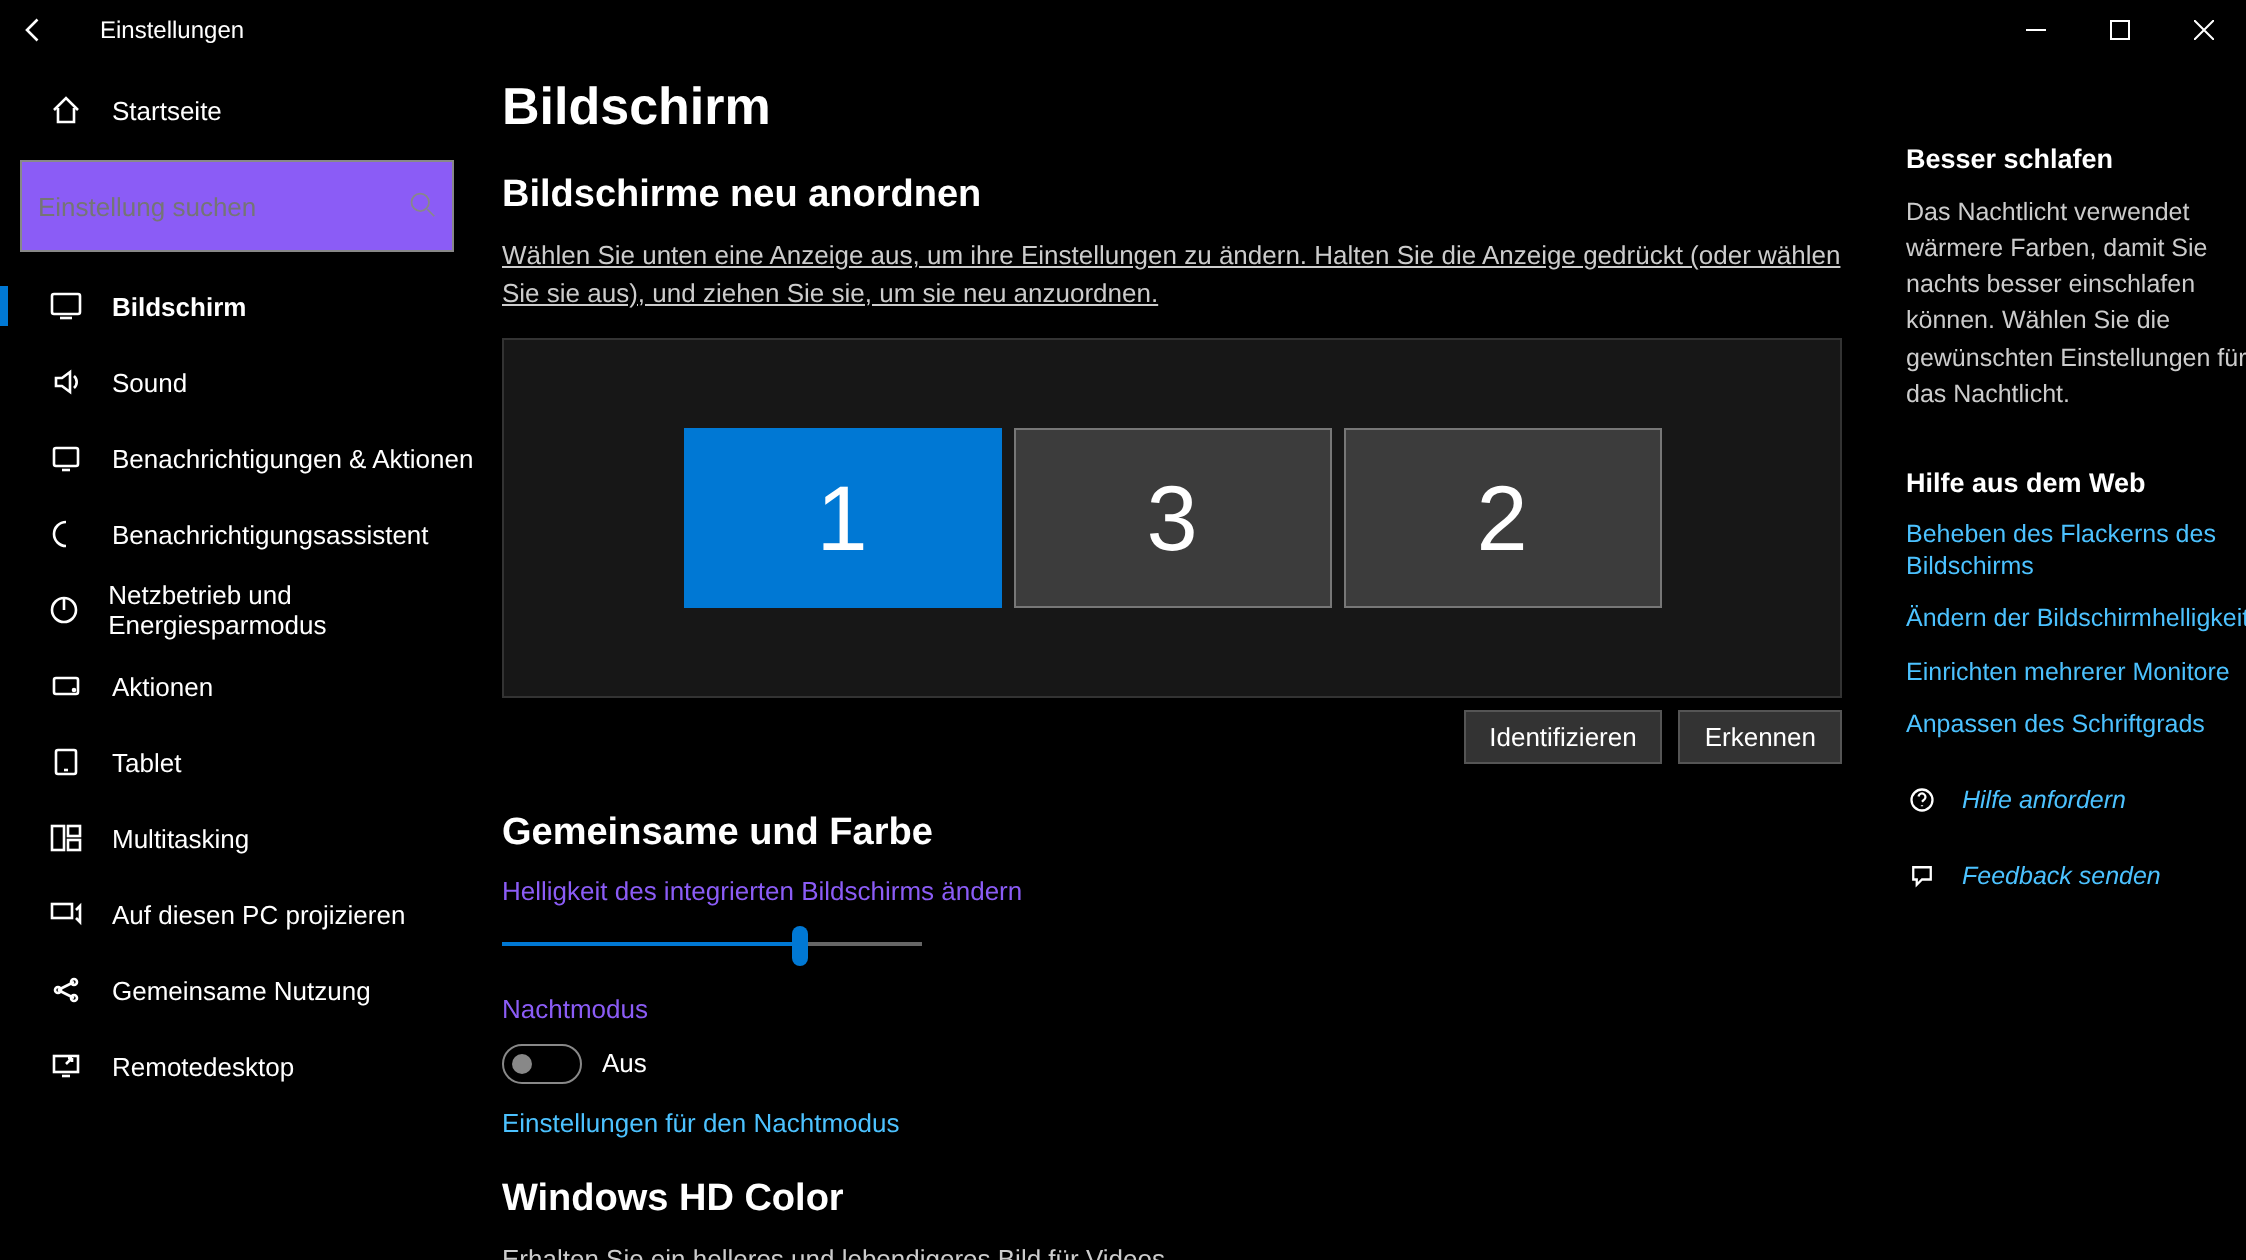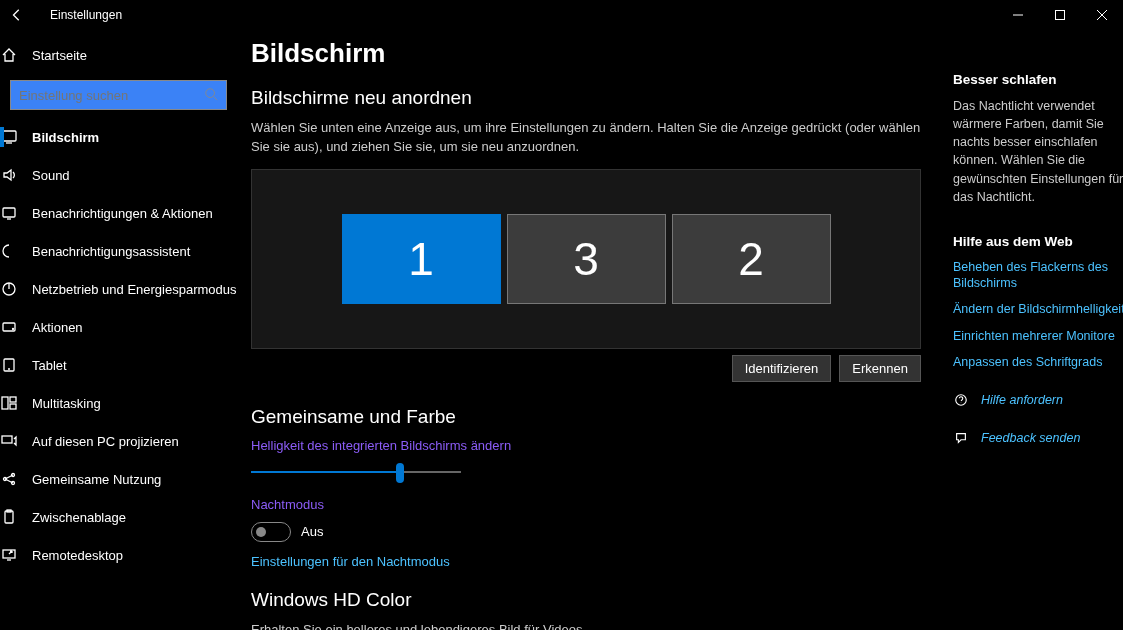--- a/index.html
+++ b/index.html
@@ -19,44 +19,44 @@
   padding-left: 10px;
 }
 .titlebar .back-icon { width: 22px; display:flex; align-items:center; }
 .titlebar .title { margin-left: 18px; font-size: 12px; color:#fff; }
 .win-controls { margin-left: auto; display:flex; }
 .win-controls div { width: 42px; height: 30px; display:flex; align-items:center; justify-content:center; }
 .win-controls svg { stroke:#fff; fill:none; }
 .app-body { display:flex; height: calc(630px - 30px); }
 .sidebar { width: 237px; flex-shrink:0; padding-top: 6px; }
 .home-row, .nav-item {
-  height: 38px; display:flex; align-items:center; padding-left: 0; gap: 14px;
+  height: 38px; display:flex; align-items:center; padding-left: 24px; gap: 14px;
   font-size: 13px;
 }
 .nav-item.selected { position:relative; font-weight:600; }
 .nav-item.selected::before {
   content:""; position:absolute; left:0; top:9px; bottom:9px; width:4px; background:#0078d4;
 }
 .search-row { padding: 6px 10px 8px; }
 .search-box {
-  border: 1px solid #888; height: 30px; display:flex; align-items:center; padding:0 8px;
-  justify-content:space-between; background:#3b82f6;
+  border: 1px solid #888; height: 46px; display:flex; align-items:center; padding:0 8px;
+  justify-content:space-between; background:#8b5cf6;
 }
 .search-box input {
   background:transparent; border:none; outline:none; color:#fff; font-size:13px; width: 170px;
 }
 .section-label { padding: 8px 12px 12px; font-size:13px; font-weight:600; }
 .icon-slot { width:18px; display:flex; justify-content:center; }
 .icon-slot svg { stroke:#fff; fill:none; stroke-width:1.3; }
 
 .content { flex:1; display:flex; }
 .main { flex:1; padding: 8px 28px 0 14px; overflow:hidden; }
 .main h1 { font-size: 26px; font-weight:600; margin-bottom: 18px; }
-.main h2 { font-size: 19px; font-weight:400; margin-bottom: 10px; }
-.desc { font-size: 13px; color:#ccc; line-height:1.45; margin-bottom: 12px; max-width: 670px; }
+.main h2 { font-size: 19px; font-weight:700; margin-bottom: 10px; }
+.desc { font-size: 13px; color:#ccc; line-height:1.45; margin-bottom: 12px; max-width: 670px; text-decoration: underline; }
 .rearrange-box {
   background:#171717; width: 670px; height: 180px; display:flex; align-items:center; justify-content:center;
   border:1px solid #333; gap:6px;
 }
 .monitor {
   width: 159px; height: 90px; border:1px solid #777; background:#3c3c3c;
   display:flex; align-items:center; justify-content:center; font-size:46px; font-weight:300;
 }
 .monitor.selected { background:#0078d4; border-color:#0078d4; }
 .btn-row { width:670px; display:flex; justify-content:flex-end; gap:8px; margin-top:6px; margin-bottom:24px; }
@@ -220,29 +220,20 @@
               <circle cx="4" cy="8" r="1.5"></circle>
               <circle cx="12" cy="4" r="1.5"></circle>
               <circle cx="12" cy="12" r="1.5"></circle>
             </svg>
           </span>
           <span>Gemeinsame Nutzung</span>
         </div>
         <div class="nav-item">
           <span class="icon-slot">
             <svg width="16" height="16" viewBox="0 0 16 16">
-              <rect x="4" y="2" width="8" height="12" rx="1"></rect>
-              <rect x="6" y="1" width="4" height="2"></rect>
-            </svg>
-          </span>
-          <span>Zwischenablage</span>
-        </div>
-        <div class="nav-item">
-          <span class="icon-slot">
-            <svg width="16" height="16" viewBox="0 0 16 16">
               <rect x="2" y="3" width="12" height="8"></rect>
               <path d="M6 13 H10"></path>
               <path d="M8 7 L11 4 M11 4 H9 M11 4 V6"></path>
             </svg>
           </span>
           <span>Remotedesktop</span>
         </div>
       </div>
   </div>
 

